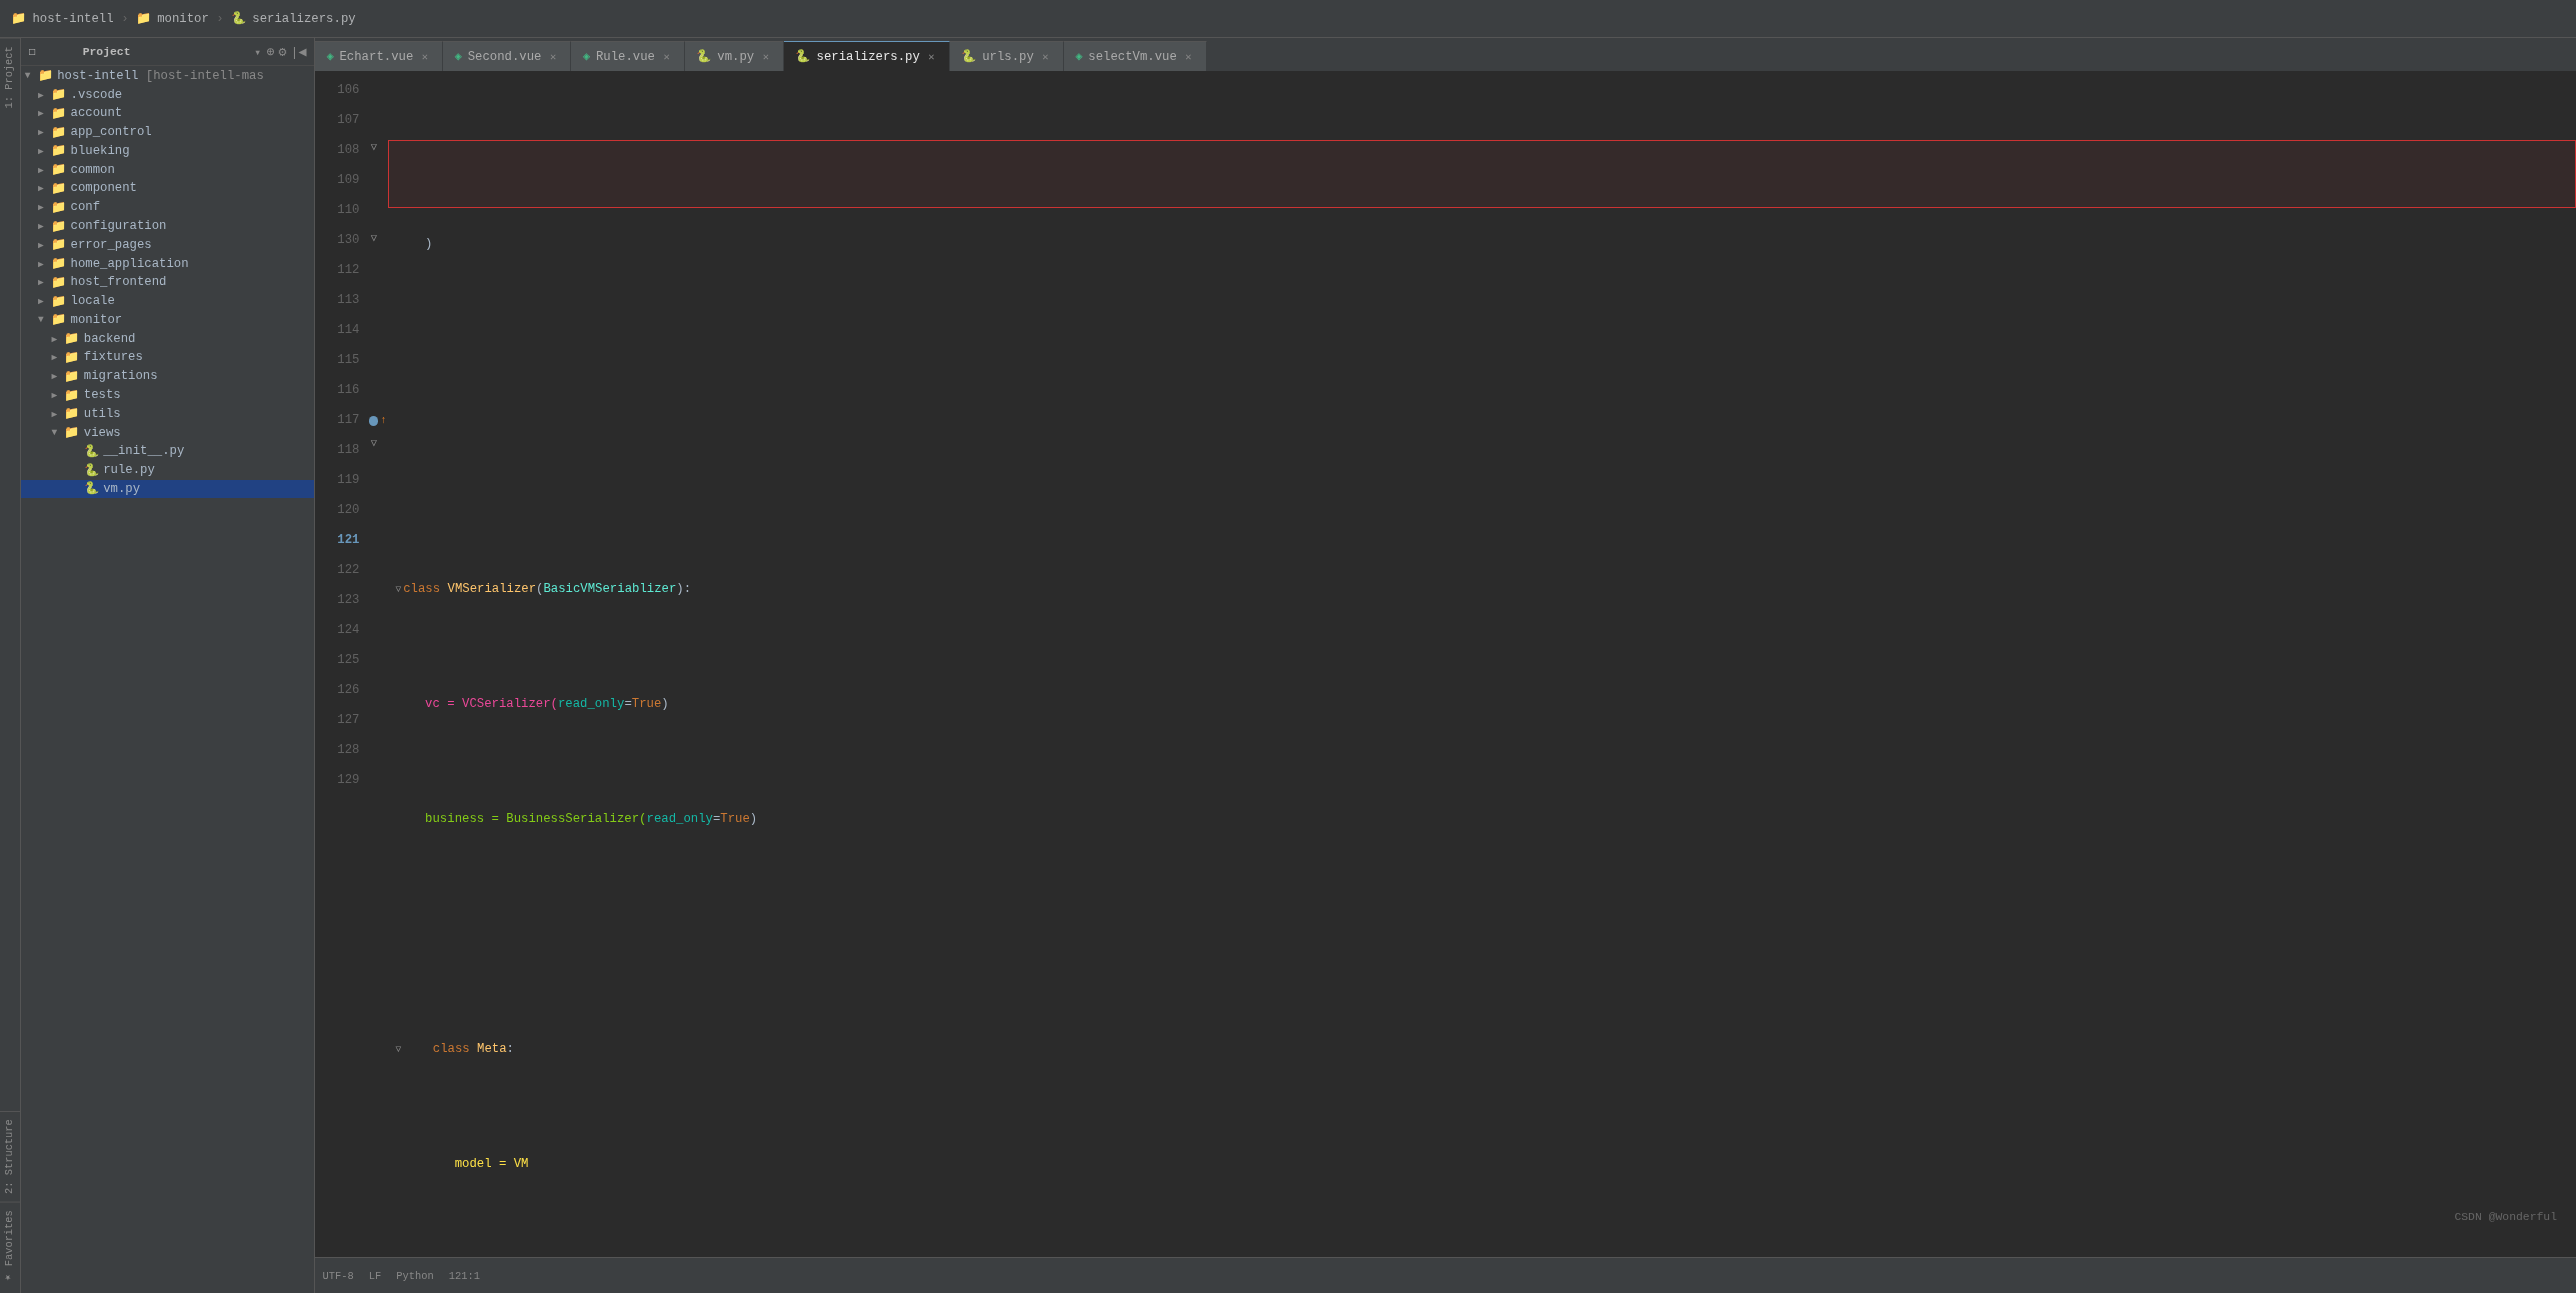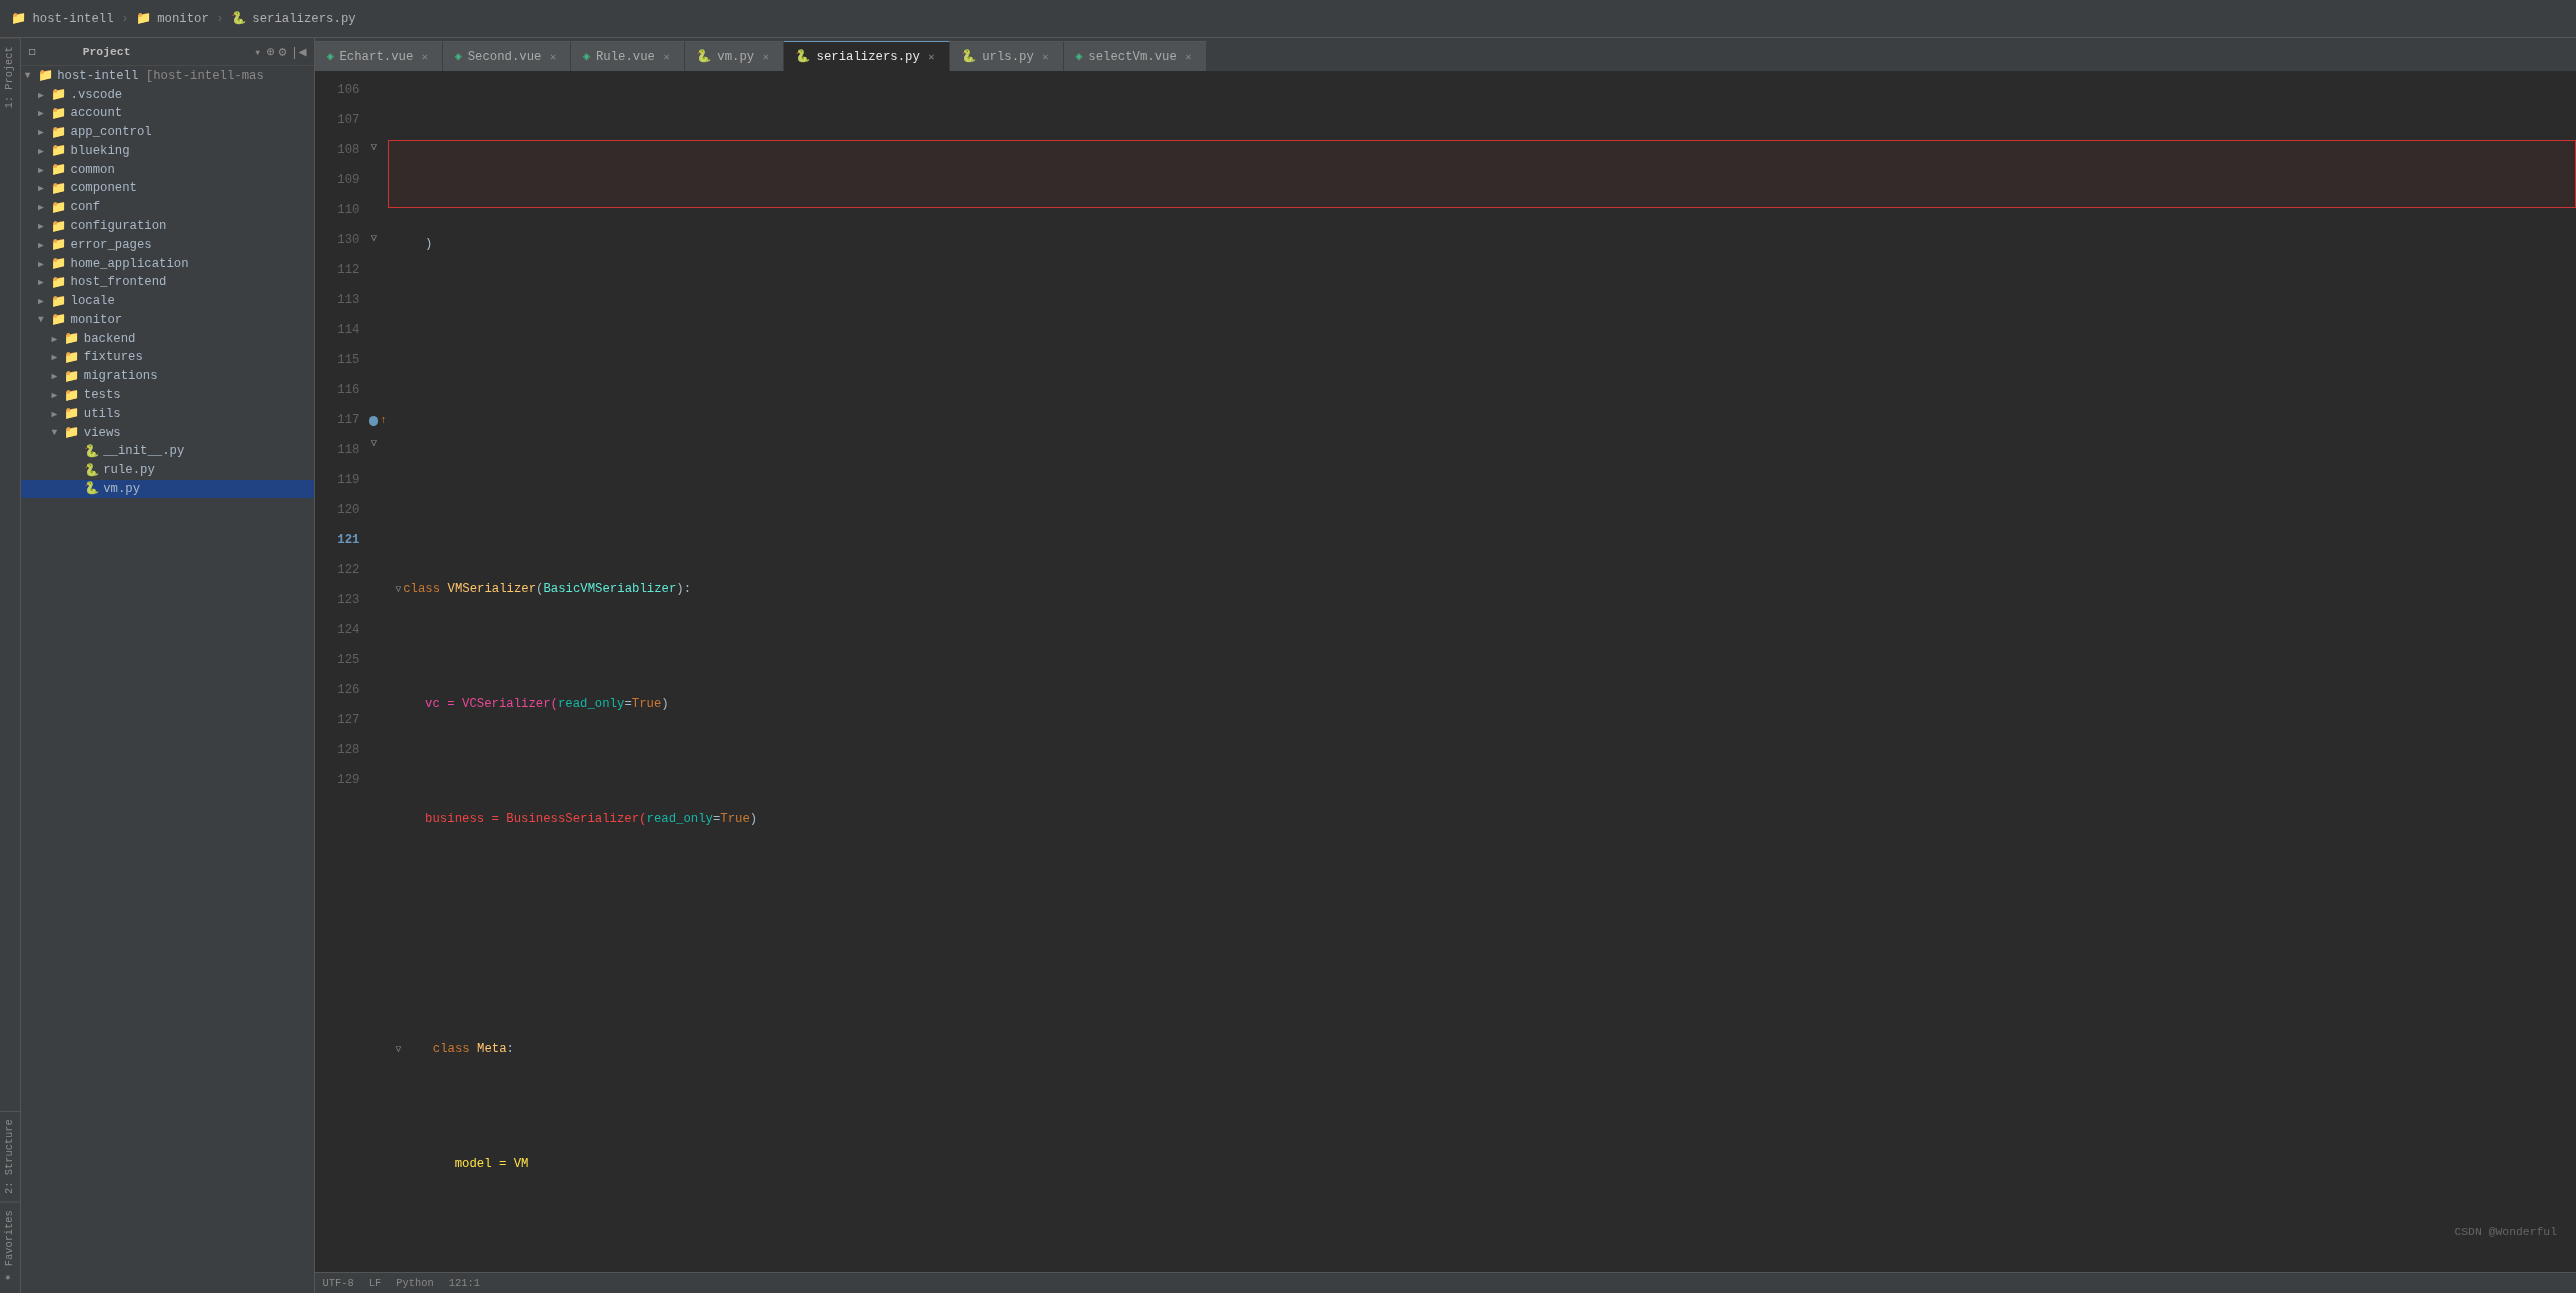--- a/index.html
+++ b/index.html
@@ -199,21 +199,21 @@
     }
 
     
     .kw { color: #cc7832; }
     .cls-name { color: #ffc66d; }
     .read-only { color: #14b8a6; }
     .true-val { color: #cc7832; }
 
     
     .status-bar {
-      height: 21px;
+      height: 36px;
       background: #3c3f41;
       display: flex;
       align-items: center;
       padding: 0 7.6px;
       font-size: 10.4px;
       color: #888;
       border-top: 0.9px solid #555;
       gap: 15px;
     }
 
@@ -561,21 +561,21 @@
           <span class="fold-arrow">▽</span><span class="kw">class </span><span class="cls-name">VMSerializer</span><span style="color:#a9b7c6;">(</span><span style="color:#5eead4;">BasicVMSeriablizer</span><span style="color:#a9b7c6;">):</span>
         </div>
 
         
         <div class="code-line">
           <span style="color:#ec4899;">    vc = VCSerializer(</span><span class="read-only">read_only</span><span style="color:#a9b7c6;">=</span><span class="true-val">True</span><span style="color:#a9b7c6;">)</span>
         </div>
 
         
         <div class="code-line">
-          <span style="color:#ef4444;">    business = BusinessSerializer(</span><span class="read-only">read_only</span><span style="color:#a9b7c6;">=</span><span class="true-val">True</span><span style="color:#a9b7c6;">)</span>
+          <span style="color:#84cc16;">    business = BusinessSerializer(</span><span class="read-only">read_only</span><span style="color:#a9b7c6;">=</span><span class="true-val">True</span><span style="color:#a9b7c6;">)</span>
         </div>
 
         
         <div class="code-line"></div>
 
         
         <div class="code-line">
           <span class="fold-arrow">▽</span><span style="color:#a9b7c6;">    </span><span class="kw">class </span><span class="cls-name">Meta</span><span style="color:#a9b7c6;">:</span>
         </div>
 

